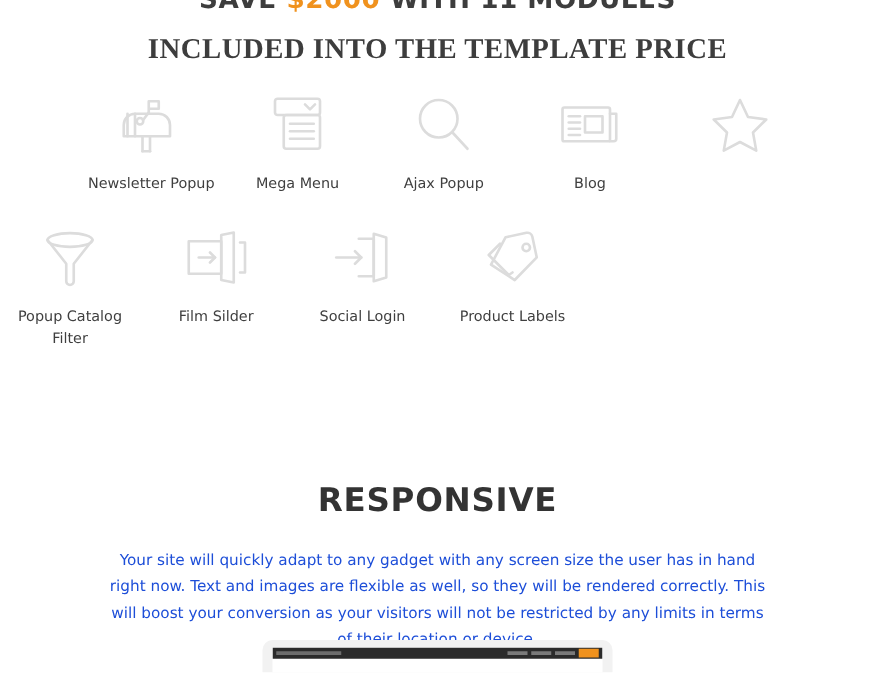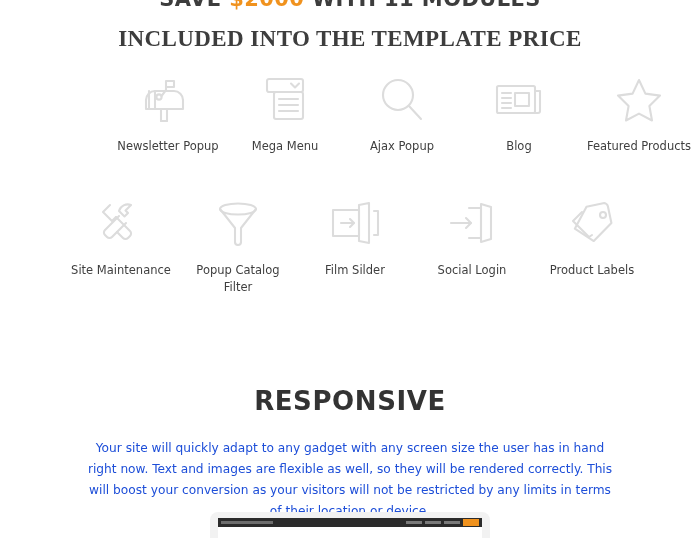--- a/index.html
+++ b/index.html
@@ -66,21 +66,21 @@
     width: 700px;
   }
   .module-cell {
     width: 112px;
     margin: 0 5px;
     display: flex;
     flex-direction: column;
     align-items: center;
     text-align: center;
   }
-  .row1 { margin-bottom: 39px; justify-content: flex-end; }
+  .row1 { margin-bottom: 22px; }
   .module-icon {
     height: 58px;
     display: flex;
     align-items: center;
     justify-content: center;
   }
   .module-icon svg {
     display: block;
   }
   .module-label {
@@ -250,37 +250,25 @@
       </div>
       <div class="module-label">Blog</div>
     </div>
 
     <div class="module-cell cell-5">
       <div class="module-icon">
         <svg width="48" height="46" viewBox="0 0 48 46" fill="none" stroke="#dcdcdc" stroke-width="2.1" stroke-linecap="round" stroke-linejoin="round">
           <polygon points="24,4 30.4,17.6 45,19.6 34.4,30 37,44.5 24,37.6 11,44.5 13.6,30 3,19.6 17.6,17.6"></polygon>
         </svg>
       </div>
-      <div class="module-label">Featured Products</div>
     </div>
   </div>
 
   <div class="module-row row2">
 
-    <div class="module-cell cell-1">
-      <div class="module-icon">
-        <svg width="50" height="48" viewBox="0 0 50 48" fill="none" stroke="#dcdcdc" stroke-width="2.1" stroke-linecap="round" stroke-linejoin="round">
-          <path d="M35 6 l-5.5 5.5 2.5 2.5 -3.5 3.5 -5.5 -5.5 a9 9 0 0 1 12 -6 z"></path>
-          <path d="M23 17 l-14 14 a3.5 3.5 0 0 0 0 5 l2 2 a3.5 3.5 0 0 0 5 0 l14 -14"></path>
-          <path d="M14 6 l-7 7 9 9 4 -4"></path>
-          <path d="M20 18 l14 14 a3.5 3.5 0 0 1 0 5 l-2 2 a3.5 3.5 0 0 1 -5 0 l-6 -6"></path>
-        </svg>
-      </div>
-      <div class="module-label">Site Maintenance</div>
-    </div>
 
     <div class="module-cell cell-2">
       <div class="module-icon">
         <svg width="44" height="48" viewBox="0 0 44 48" fill="none" stroke="#dcdcdc" stroke-width="2.1" stroke-linecap="round" stroke-linejoin="round">
           <ellipse cx="22" cy="10" rx="18" ry="5.5"></ellipse>
           <path d="M4 10 l15 19 v14 a3 3 0 0 0 6 0 v-14 l15 -19"></path>
         </svg>
       </div>
       <div class="module-label">Popup Catalog Filter</div>
     </div>

